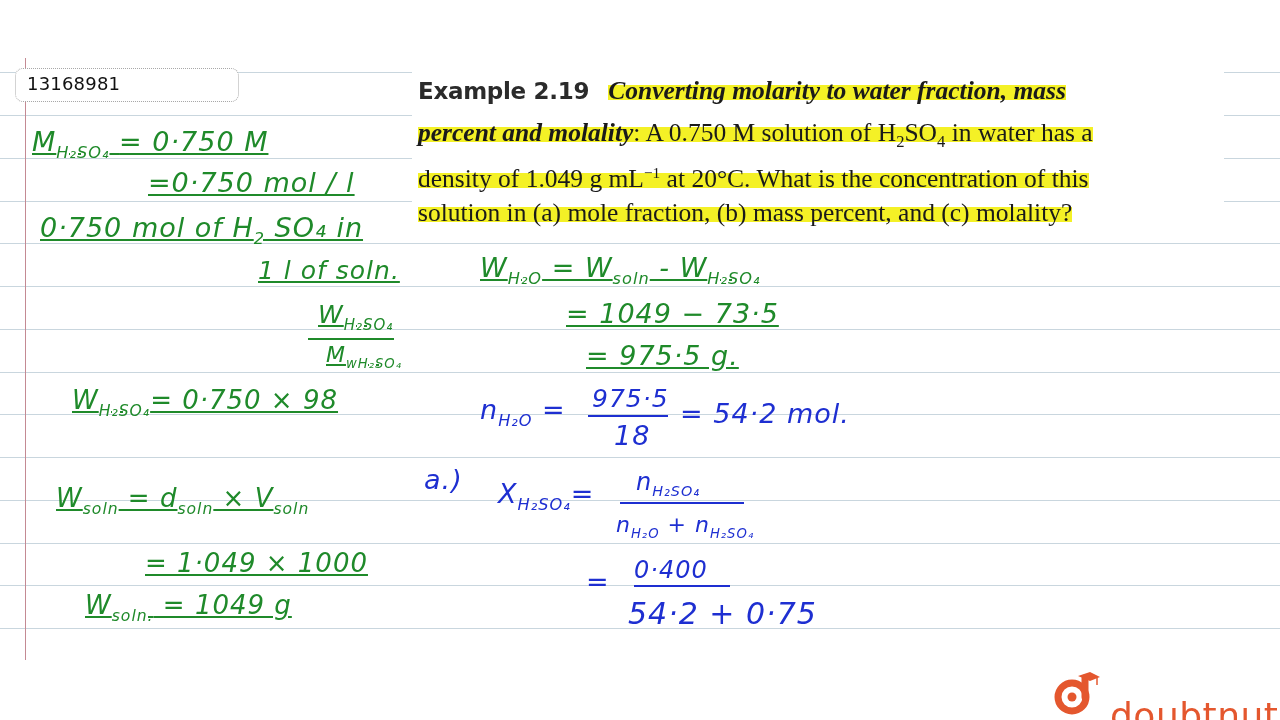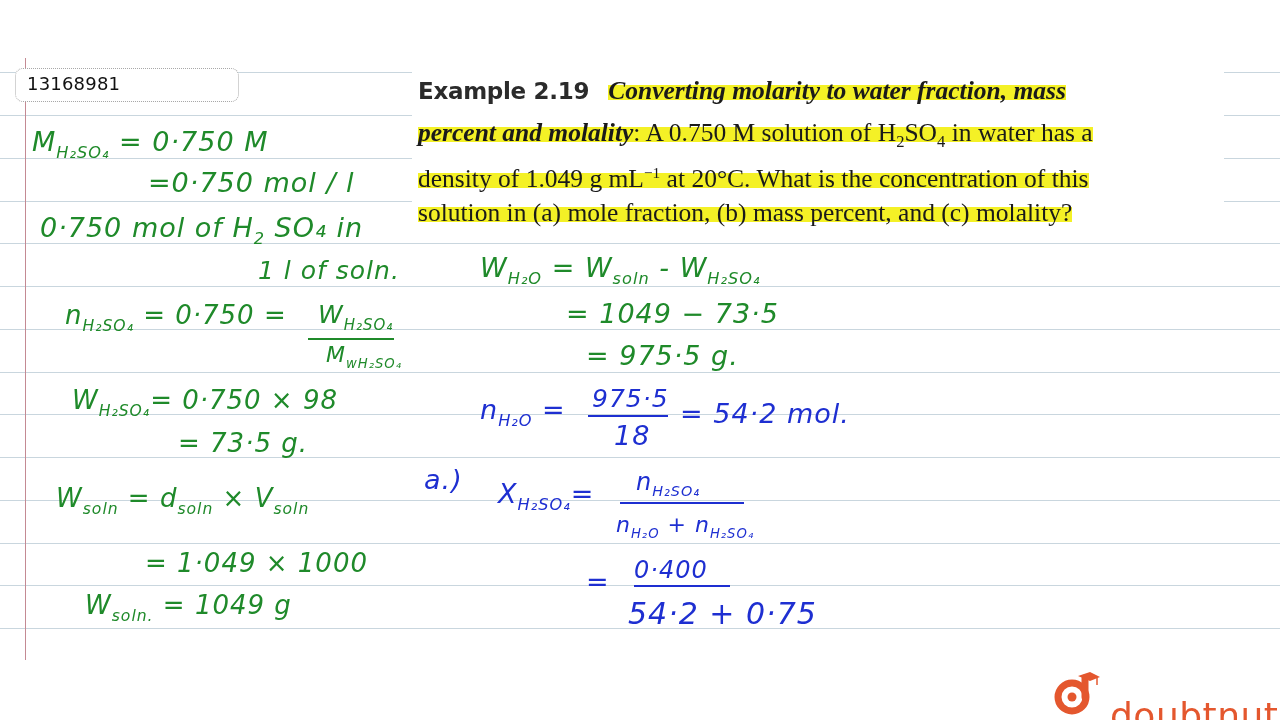--- a/index.html
+++ b/index.html
@@ -40,21 +40,21 @@
   .ex-label {
     font-family: "DejaVu Sans", sans-serif; font-weight: bold; font-size: 23px;
     color: #2b2b2b; letter-spacing: -0.3px;
   }
   .bi { font-weight: bold; font-style: italic; }
   .hw {
     position: absolute; white-space: nowrap;
     font-family: "DejaVu Sans", sans-serif; font-weight: normal;
     font-style: italic; letter-spacing: 1px;
   }
-  .green { color: #1f8a2a; }
+  .green { color: #1f8a2a; text-decoration: underline; }
   .blue { color: #1e2fd1; }
   .hw sub { font-size: 60%; vertical-align: -0.45em; }
   .frac-bar { position: absolute; height: 2px; }
   .frac-bar.green { background: #1f8a2a; }
   .frac-bar.blue { background: #1e2fd1; }
   .logo {
     position: absolute; left: 1052px; top: 670px; height: 46px;
     display: flex; align-items: center;
   }
   .logo-text {
@@ -97,26 +97,24 @@
     <span class="hl"><span>density of 1.049 g mL</span><sup style="font-size:60%">−1</sup><span> at 20°C. What is the concentration of this</span></span>
   </div>
   <div class="book-line" style="top:194px">
     <span class="hl">solution in (a) mole fraction, (b) mass percent, and (c) molality?</span>
   </div>
 
   <div class="hw green" style="left:32px;top:126px;font-size:27px"><span>M</span><sub>H₂SO₄</sub>&nbsp;<span>=  0·750 M</span></div>
   <div class="hw green" style="left:148px;top:167px;font-size:27px">=0·750 mol / l</div>
   <div class="hw green" style="left:40px;top:212px;font-size:27px"><span>0·750 mol of H</span><sub>2</sub><span> SO₄ in</span></div>
   <div class="hw green" style="left:258px;top:256px;font-size:25px">1 l of soln.</div>
-  <div class="hw green" style="left:65px;top:300px;font-size:26px"><span>n</span><sub>H₂SO₄</sub><span> =  0·750  =</span></div>
   <div class="hw green" style="left:318px;top:300px;font-size:25px"><span>W</span><sub>H₂SO₄</sub></div>
   <div class="frac-bar green" style="left:308px;top:338px;width:86px"></div>
   <div class="hw green" style="left:326px;top:342px;font-size:22px"><span>M</span><sub>wH₂SO₄</sub></div>
   <div class="hw green" style="left:72px;top:385px;font-size:26px"><span>W</span><sub>H₂SO₄</sub><span>= 0·750 × 98</span></div>
-  <div class="hw green" style="left:178px;top:428px;font-size:26px">= 73·5 g.</div>
   <div class="hw green" style="left:56px;top:483px;font-size:26px"><span>W</span><sub>soln</sub><span> =  d</span><sub>soln</sub><span>  × V</span><sub>soln</sub></div>
   <div class="hw green" style="left:145px;top:548px;font-size:26px">= 1·049  ×  1000</div>
   <div class="hw green" style="left:85px;top:590px;font-size:26px"><span>W</span><sub>soln.</sub><span> =  1049 g</span></div>
 
   <div class="hw green" style="left:480px;top:252px;font-size:27px"><span>W</span><sub>H₂O</sub><span> = W</span><sub>soln</sub><span> - W</span><sub>H₂SO₄</sub></div>
   <div class="hw green" style="left:566px;top:298px;font-size:27px">= 1049 − 73·5</div>
   <div class="hw green" style="left:586px;top:340px;font-size:27px">= 975·5 g.</div>
 
   <div class="hw blue" style="left:480px;top:394px;font-size:27px"><span>n</span><sub>H₂O</sub><span> =</span></div>
   <div class="hw blue" style="left:592px;top:384px;font-size:25px">975·5</div>

